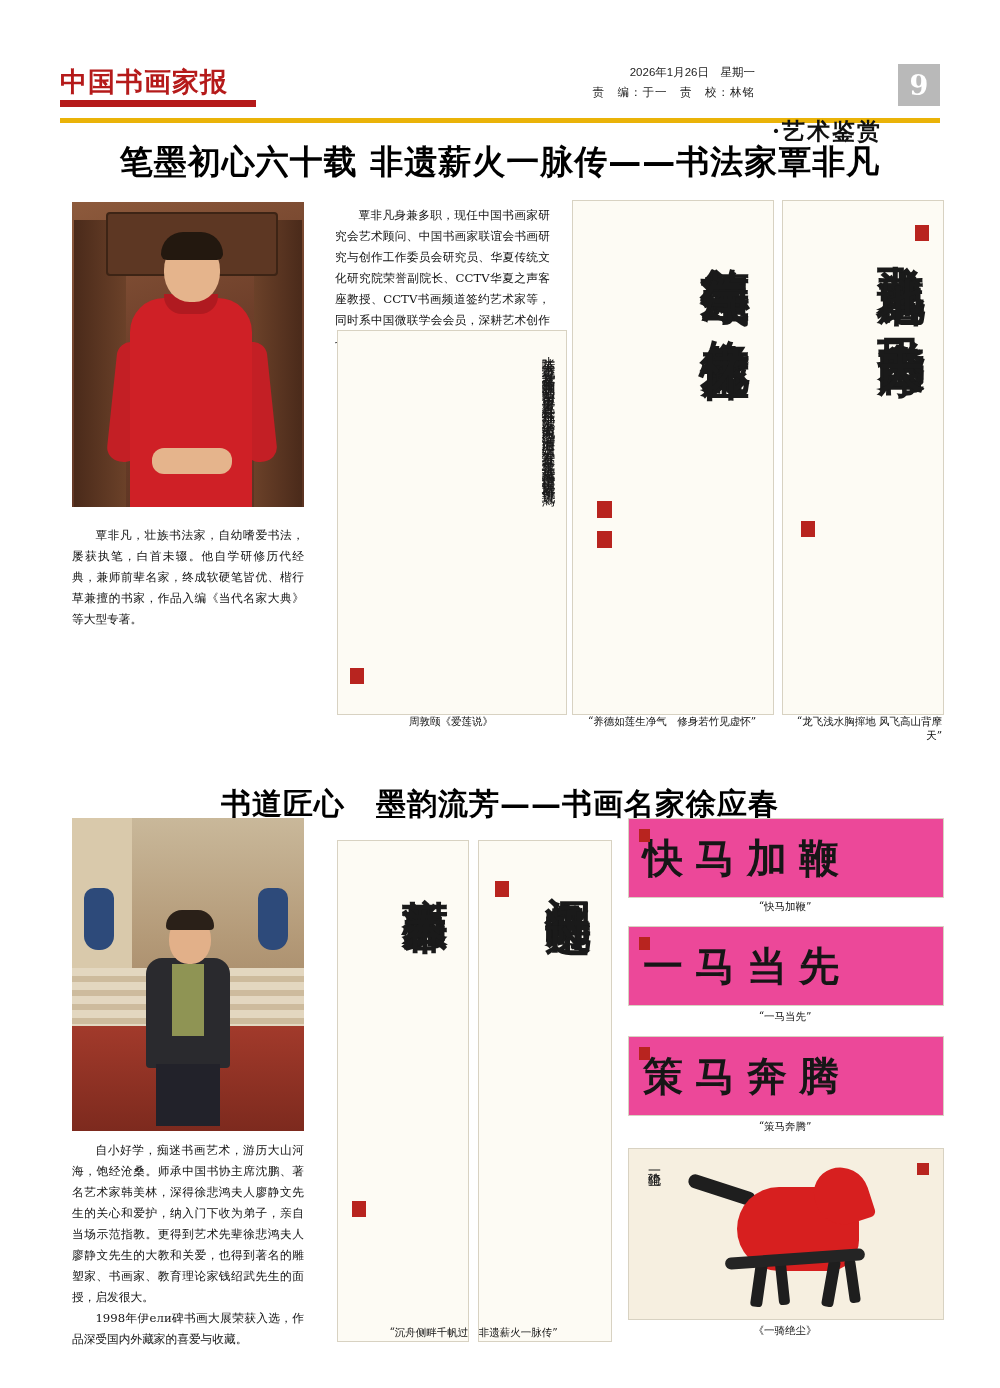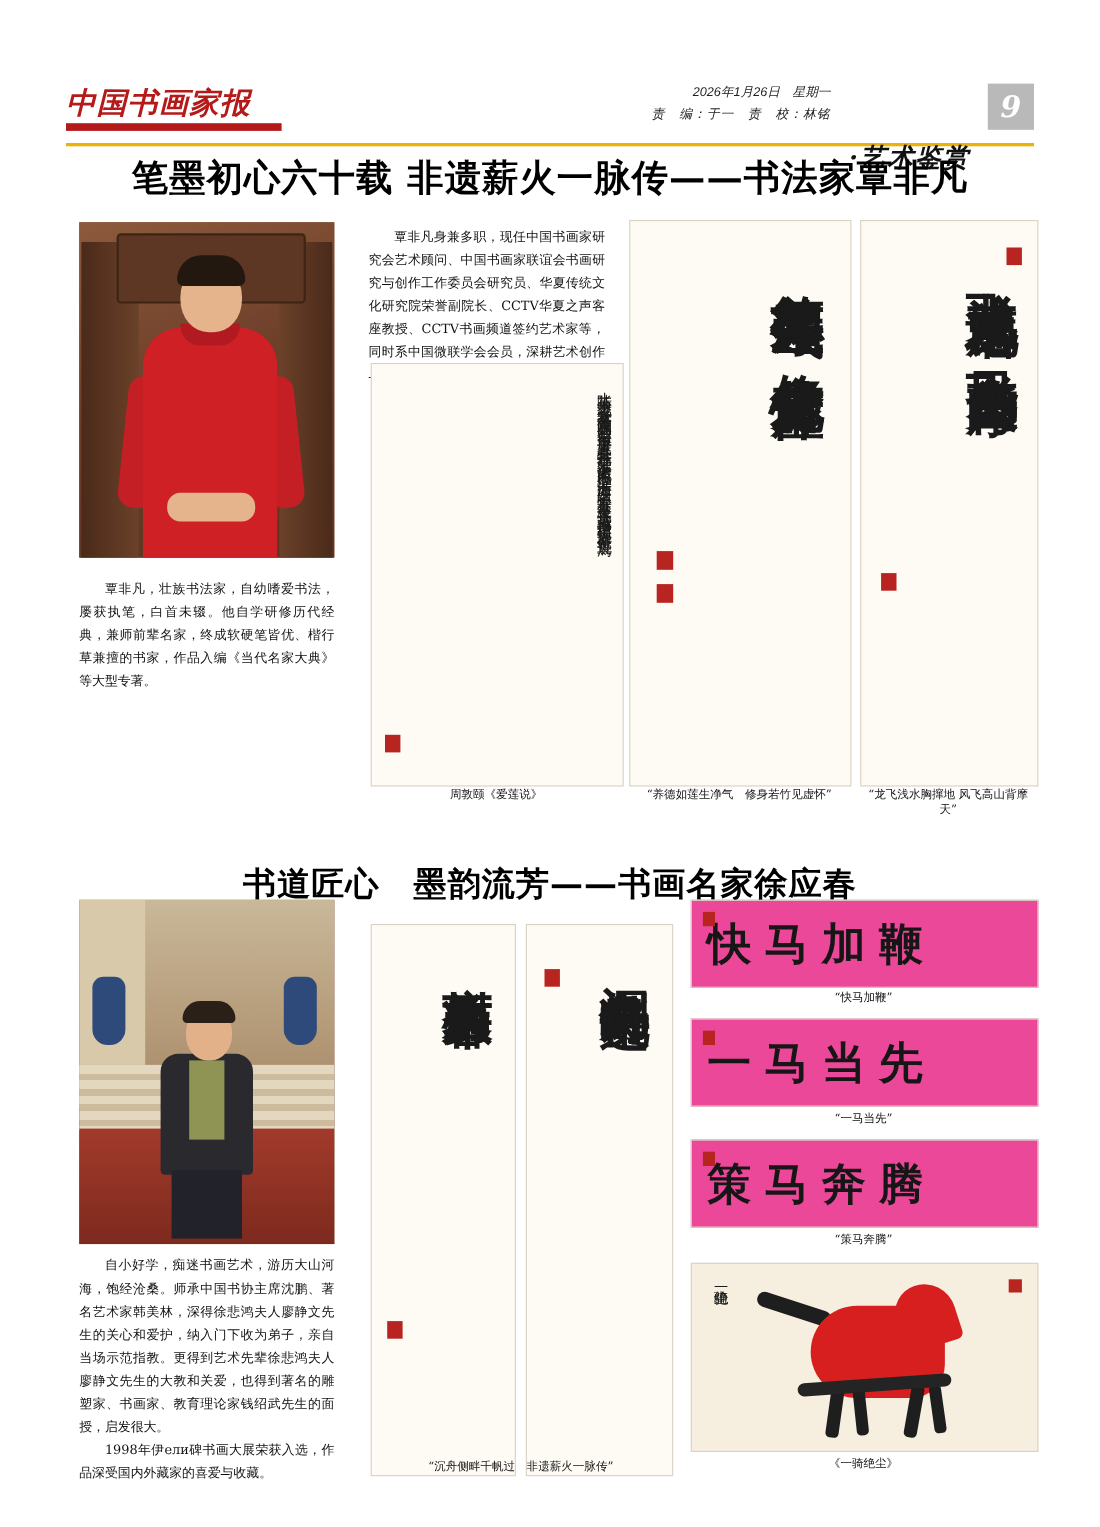--- a/index.html
+++ b/index.html
@@ -1,20 +1,20 @@
 <!DOCTYPE html>
 <html><head>
 <meta charset="utf-8">
 <style>
   html,body{margin:0;padding:0;background:#e8e8e8;}
   body{font-family:"Liberation Sans","DejaVu Sans",sans-serif;}
   .page{position:relative;width:1000px;height:1388px;background:#ffffff;margin:0 auto;overflow:hidden;}
 
   
-  .masthead{position:absolute;left:60px;top:72px;width:880px;height:58px;border-bottom:3px solid #eab308;font-style:italic;}
+  .masthead{position:absolute;left:60px;top:60px;width:880px;height:58px;border-bottom:5px solid #eab308;}
   .mast-logo{position:absolute;left:0;top:0;width:200px;height:44px;background:#ffffff;display:flex;align-items:center;}
   .mast-logo-text{font-family:"DejaVu Serif","Liberation Serif",serif;font-size:27px;font-weight:bold;color:#b51a1a;letter-spacing:1px;white-space:nowrap;}
   .mast-logo-underline{position:absolute;left:0;top:40px;width:196px;height:7px;background:#b51a1a;}
   .mast-meta{position:absolute;right:185px;top:2px;text-align:right;font-size:11.5px;color:#222;line-height:20px;}
   .mast-meta .l2{letter-spacing:1px;}
   .mast-section{position:absolute;right:58px;top:8px;font-family:"DejaVu Serif","Liberation Serif",serif;font-size:23px;font-weight:bold;color:#111;letter-spacing:2px;white-space:nowrap;margin-top:48px;}
   .mast-pageno{position:absolute;right:0;top:4px;width:42px;height:42px;background:#b9b9b9;color:#fff;font-size:27px;font-weight:bold;display:flex;align-items:center;justify-content:center;font-family:"DejaVu Serif","Liberation Serif",serif;}
 
   
   .headline{position:absolute;left:0;width:1000px;text-align:center;font-family:"DejaVu Serif","Liberation Serif",serif;font-weight:bold;color:#000;}
@@ -149,21 +149,21 @@
   <div class="capwrap" style="left:572px;top:715px;width:200px;">
     <div class="cap" style="position:relative;">“养德如莲生净气　修身若竹见虚怀”</div>
   </div>
 
   <div class="cal" id="c3">
     <div class="ink big">龙飞浅水曾磨地 风飞高山背摩天</div>
     <div class="seal" style="right:14px;top:24px;width:14px;height:16px;"></div>
     <div class="seal" style="left:18px;top:320px;width:14px;height:16px;"></div>
   </div>
   <div class="capwrap" style="left:782px;top:715px;width:160px;">
-    <div class="cap" style="position:relative;">“龙飞浅水胸撺地 风飞高山背摩天”</div>
+    <div class="cap" style="position:relative;text-align:right;">“龙飞浅水胸撺地 风飞高山背摩天”</div>
   </div>
 
   <div class="headline" id="hl2">书道匠心　墨韵流芳——书画名家徐应春</div>
 
   <div class="photo" id="photo2">
     <div class="p2-bg"></div>
     <div class="p2-wallL"></div>
     <div class="p2-steps"></div>
     <div class="p2-carpet"></div>
     <div class="p2-vase1"></div>

